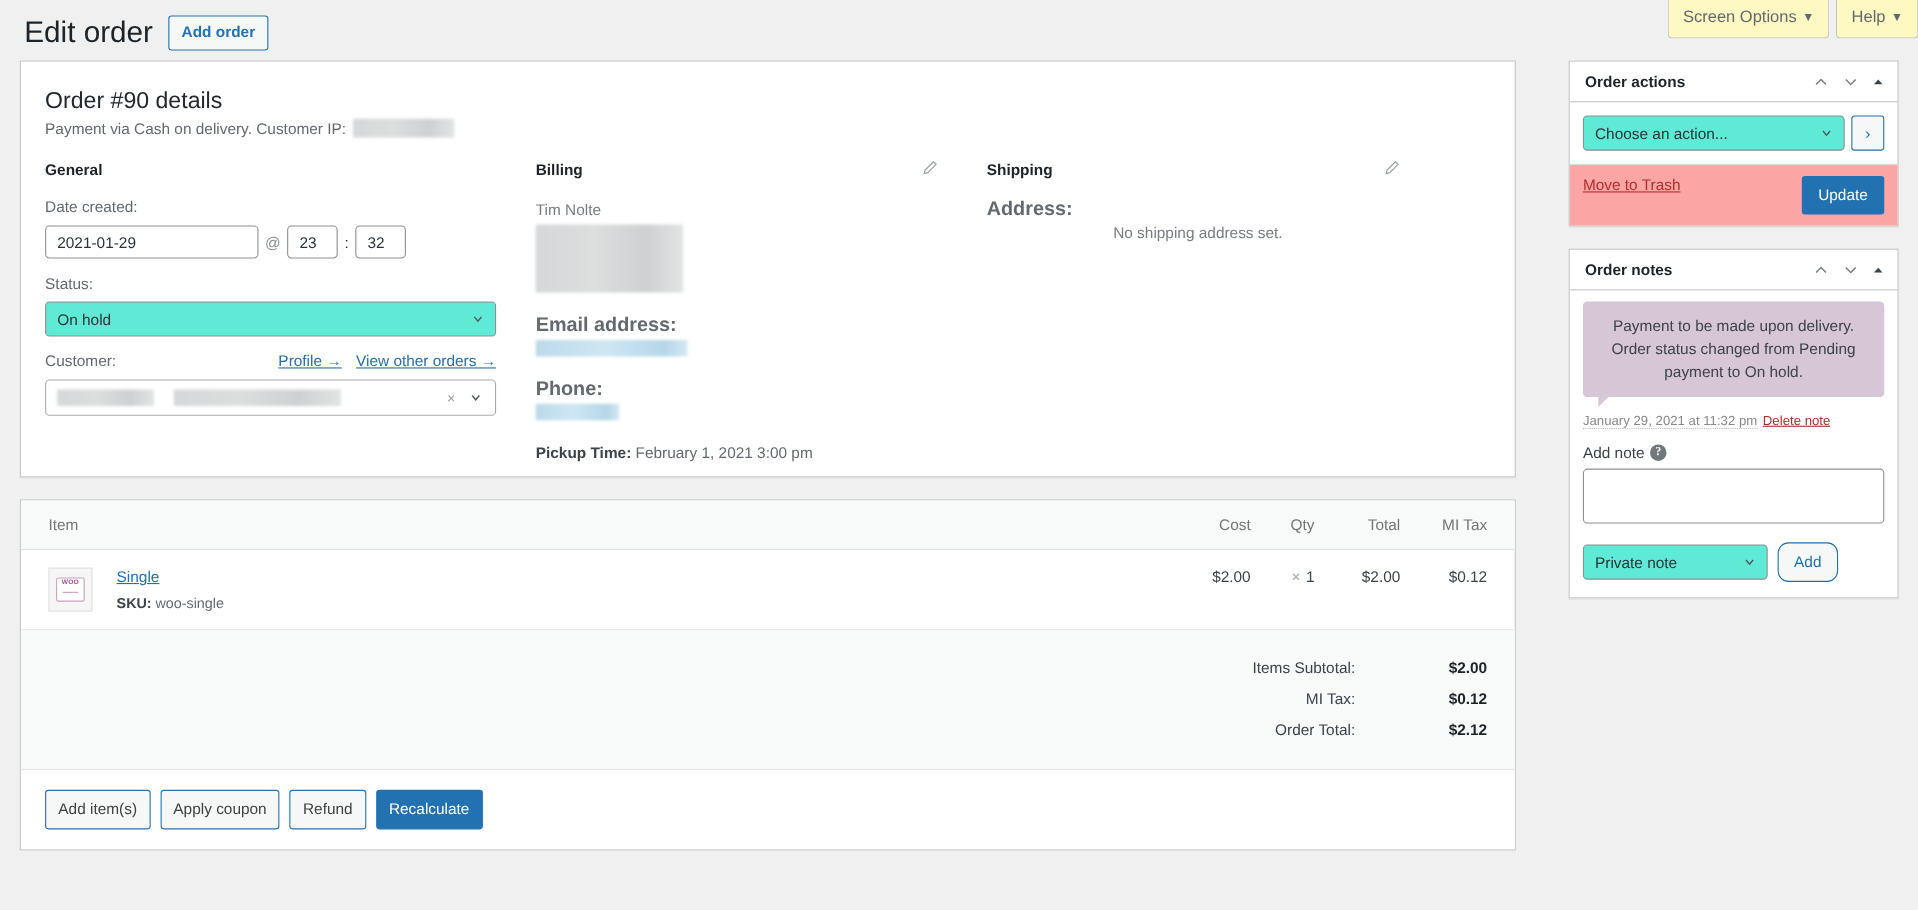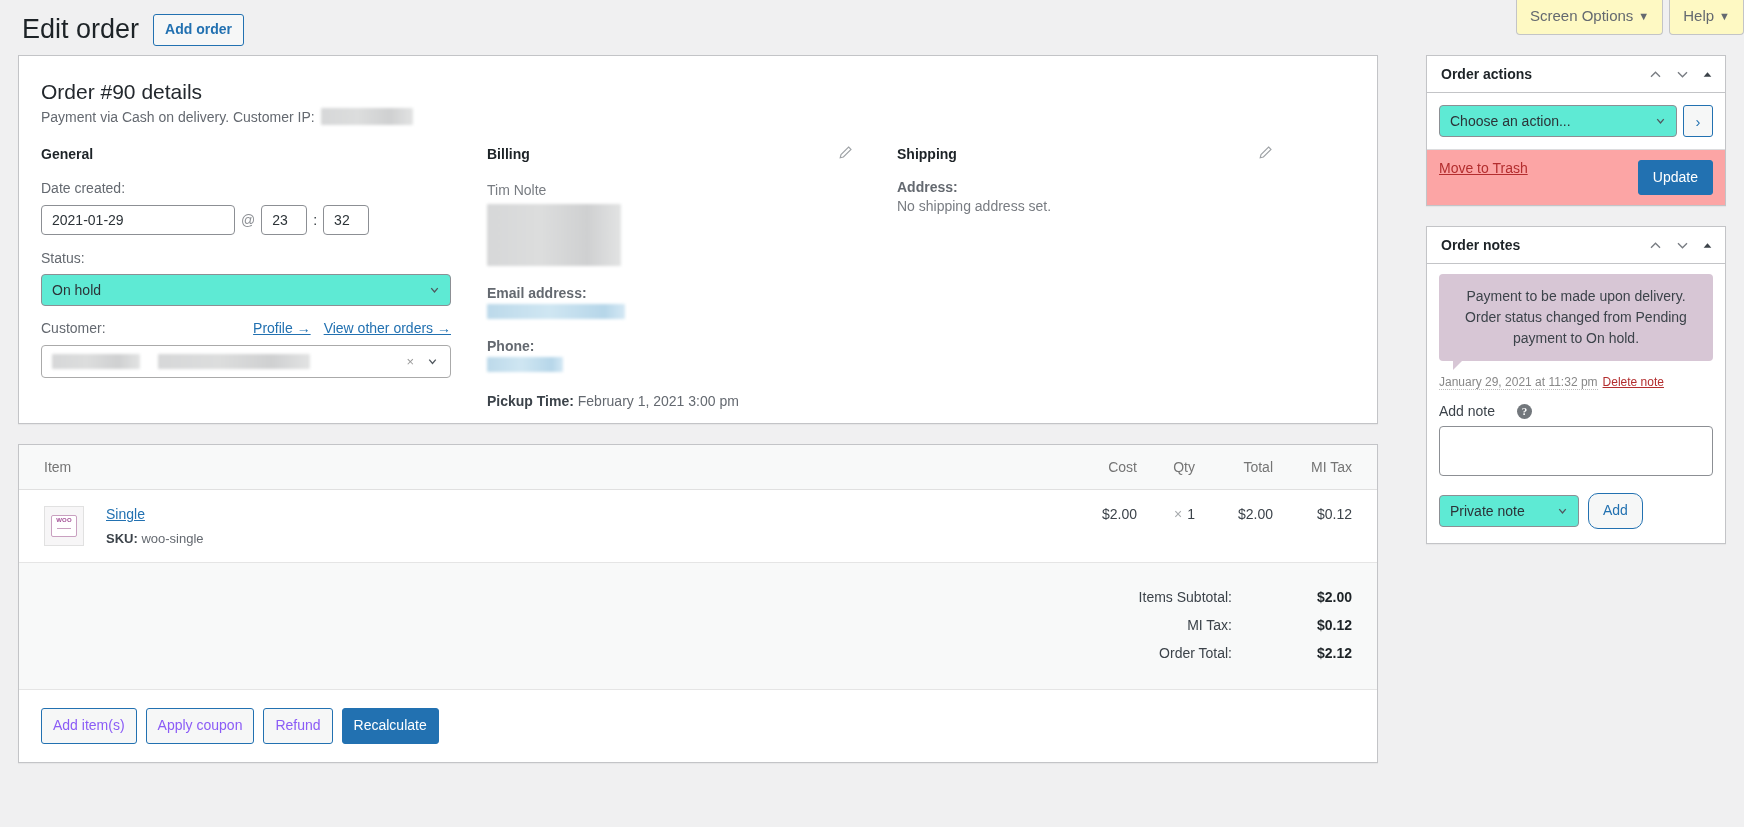--- a/index.html
+++ b/index.html
@@ -131,26 +131,26 @@
     position: relative; width: 100%; height: 33px;
     border: 1px solid #aaa; border-radius: 4px; background: #fff;
     display: flex; align-items: center; padding: 0 10px;
   }
   .select2 .redact-cust { height: 15px; }
   .s2-x { position: absolute; right: 36px; color: #999; font-size: 13px; cursor: pointer; }
   .s2-chev { position: absolute; right: 11px; width: 13px; height: 13px; }
 
   .addr-name { color: #787c82; font-size: 14px; line-height: 1.6; }
   .redact-addr { width: 134px; height: 62px; margin-top: 3px; }
-  .b-label { font-weight: bold; color: #646970; font-size: 14px; display: block; margin-top: 16px; margin-bottom: 3px; }
+  .b-label { font-weight: bold; color: #646970; font-size: 18px; display: block; margin-top: 16px; margin-bottom: 3px; }
   .redact-email { width: 138px; height: 15px; }
   .redact-phone { width: 76px; height: 15px; }
   .pickup { margin-top: 18px; font-size: 14px; color: #646970; }
   .pickup b { color: #3c434a; }
-  .ship-addr { color: #787c82; font-size: 14px; margin-top: 0; }
+  .ship-addr { color: #787c82; font-size: 14px; margin-top: 0; text-align: center; }
 
   
   .items-panel { padding: 0; }
   table.items { width: 100%; border-collapse: collapse; }
   table.items thead th {
     background: #f8f9f9;
     border-bottom: 1px solid #e0e0e0;
     color: #757575; font-weight: 400; font-size: 14px;
     padding: 14px 12px; text-align: right; white-space: nowrap;
   }
@@ -188,21 +188,21 @@
   
   .totals-wrap { background: #f8f9f9; padding: 20px 25px 22px 25px; border-bottom: 1px solid #e5e5e5; }
   table.totals { margin-left: auto; border-collapse: collapse; }
   table.totals td { padding: 6px 0; font-size: 14px; }
   table.totals td.lbl { text-align: right; color: #3c434a; padding-right: 28px; }
   table.totals td.val { text-align: right; font-weight: bold; color: #1d2327; width: 92px; }
 
   
   .item-actions { padding: 18px 22px; display: flex; align-items: center; background: #fff; }
   .btn {
-    border: 1px solid #2271b1; color: #8b5cf6; background: #f6f7f7;
+    border: 1px solid #2271b1; color: #404040; background: #f6f7f7;
     border-radius: 3px; font-size: 14px; padding: 5px 11px 6px 11px;
     cursor: pointer; font-family: "Liberation Sans", sans-serif; line-height: 1.6;
     white-space: nowrap;
   }
   .btn + .btn { margin-left: 9px; }
   .btn-primary { background: #2271b1; border-color: #2271b1; color: #fff; }
   .spacer { margin-left: auto; }
 
   
   .pb-header {
@@ -243,33 +243,33 @@
   .note-bubble::after {
     content: ""; position: absolute; left: 14px; bottom: -9px;
     width: 0; height: 0; border-left: 0 solid transparent;
     border-right: 10px solid transparent; border-top: 10px solid #d7c6d5;
   }
   .note-meta { margin: 14px 0 0 0; font-size: 12px; color: #888; }
   .note-date { border-bottom: 1px dotted #bbb; cursor: pointer; }
   .note-delete { color: #b32d2e; text-decoration: underline; margin-left: 5px; cursor: pointer; font-size: 12px; }
 
   .addnote-wrap { padding: 14px 12px 14px 12px; }
-  .addnote-label { font-size: 14px; color: #3c434a; display: flex; align-items: center; gap: 22px; margin-bottom: 7px; }
+  .addnote-label { font-size: 14px; color: #3c434a; display: flex; align-items: center; gap: 5px; margin-bottom: 7px; }
   .help-dot {
     width: 15px; height: 15px; border-radius: 50%; background: #72777c;
     color: #fff; font-size: 11px; font-weight: bold; line-height: 15px;
     text-align: center; cursor: pointer; font-family: "Liberation Serif", serif;
   }
   .note-ta {
     width: 100%; height: 50px; border: 1px solid #8c8f94; border-radius: 4px;
     background: #fff; resize: none; outline: none;
     font-family: "Liberation Sans", sans-serif; font-size: 14px; padding: 6px 8px;
   }
   .addnote-row { display: flex; align-items: center; gap: 9px; margin-top: 14px; }
-  .addnote-row .sel-wrap { width: 140px; text-decoration: underline; }
+  .addnote-row .sel-wrap { width: 168px; text-decoration: underline; }
   .btn-add { border: 1px solid #2271b1; color: #2271b1; background: #f6f7f7;
     border-radius: 10px; font-size: 14px; padding: 5px 14px 6px 14px; cursor: pointer; line-height: 1.6; }
 </style>
 </head>
 <body>
 
 <div class="screen">
 
   <div class="topbar">
     <div class="meta-btn">

